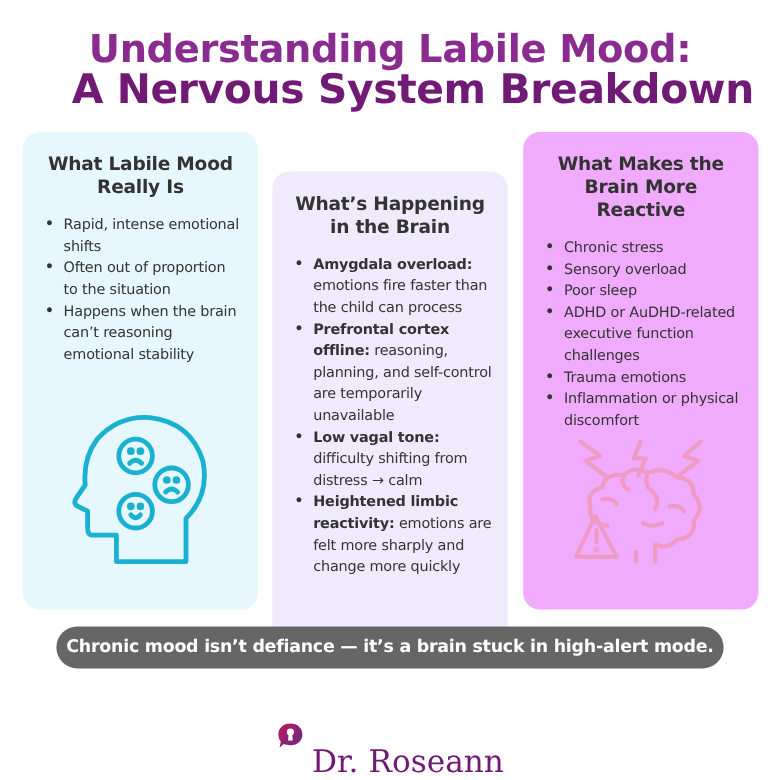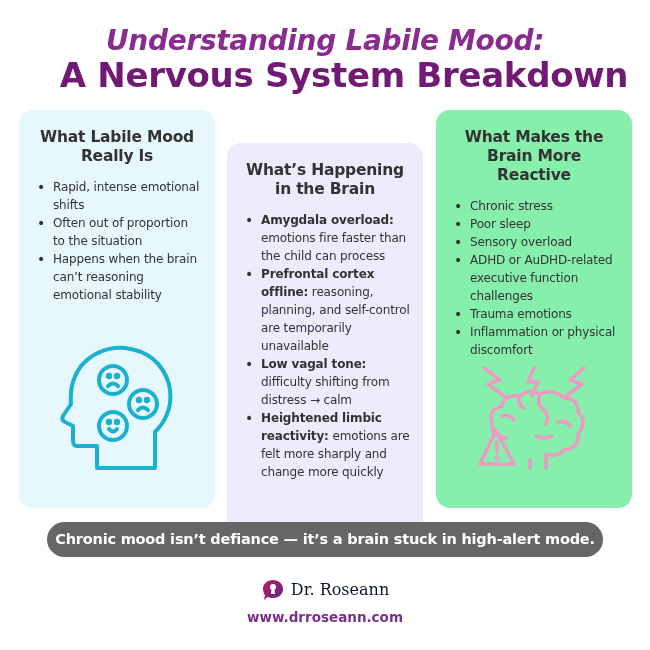--- a/index.html
+++ b/index.html
@@ -1,45 +1,45 @@
 <!DOCTYPE html>
 <html><head>
 <meta charset="utf-8">
 <style>
   * { box-sizing: border-box; margin: 0; padding: 0; }
   html, body { width: 650px; height: 650px; background: #ffffff; overflow: hidden; }
   body { font-family: "DejaVu Sans", sans-serif; color: #333333; position: relative; }
 
   .title { position: absolute; top: 24px; left: 0; width: 650px; text-align: center; font-weight: bold; line-height: 34px; letter-spacing: -0.3px; }
-  .title .l1 { color: #8a2b8f; font-size: 28px; display: block; font-style: italic; }
+  .title .l1 { color: #8a2b8f; font-size: 32px; display: block; }
   .title .l2 { color: #701a75; font-size: 34px; display: block; margin-left: 38px; }
 
   .card { position: absolute; top: 110px; height: 398px; width: 196px; border-radius: 14px; padding: 18px 12px 0 12px; }
   .card.c1 { left: 19px; background: #e6f8fd; }
   .card.c2 { left: 227px; background: #efeafc; margin-top: 33px; }
-  .card.c3 { left: 436px; background: #86efac; }
+  .card.c3 { left: 436px; background: #f0abfc; }
 
   .card h2 { text-align: center; font-size: 15.5px; font-weight: bold; line-height: 19px; color: #333; margin-bottom: 12px; letter-spacing: -0.2px; }
   .card ul { list-style: none; }
   .card li { position: relative; padding-left: 22px; font-size: 12px; line-height: 18px; color: #333; letter-spacing: -0.15px; }
   .card li::before { content: "•"; position: absolute; left: 6px; top: 0; color: #333; font-size: 14px; }
   .card li b { font-weight: bold; }
 
   .icon { position: absolute; }
   .icon.head { left: 40px; top: 12px; }
   .icon.brain { left: 40px; top: 10px; }
   .iconwrap { position: absolute; left: 0; width: 196px; }
   .c1 .iconwrap { top: 220px; }
   .c3 .iconwrap { top: 244px; }
 
   .pill { position: absolute; left: 47px; top: 522px; width: 556px; height: 35px; background: #666666; border-radius: 18px; color: #ffffff; font-weight: bold; font-size: 14.5px; line-height: 35px; text-align: center; letter-spacing: -0.2px; }
 
   .brand { position: absolute; top: 577px; left: 0; width: 650px; text-align: center; }
   .brand-row { display: inline-flex; align-items: center; gap: 6px; }
-  .brand-name { font-family: "DejaVu Serif", serif; color: #0f172a; font-size: 16px; line-height: 26px; }
+  .brand-name { font-family: "DejaVu Serif", serif; color: #701a75; font-size: 26px; line-height: 26px; margin-top: 45px; }
   .brand-url { display: block; color: #7a2f8a; font-weight: bold; font-size: 13.5px; line-height: 18px; margin-top: 2px; }
 </style>
 </head>
 <body>
 
 <div class="title">
   <span class="l1">Understanding Labile Mood:</span>
   <span class="l2">A Nervous System Breakdown</span>
 </div>
 
@@ -76,22 +76,22 @@
     <li><b>Prefrontal cortex offline:</b><span> reasoning, planning, and self-control are temporarily unavailable</span></li>
     <li><b>Low vagal tone:</b><span> difficulty shifting from distress → calm</span></li>
     <li><b>Heightened limbic reactivity:</b><span> emotions are felt more sharply and change more quickly</span></li>
   </ul>
 </div>
 
 <div class="card c3">
   <h2>What Makes the Brain More Reactive</h2>
   <ul>
     <li>Chronic stress</li>
+    <li>Sensory overload</li>
     <li>Poor sleep</li>
-    <li>Sensory overload</li>
     <li>ADHD or AuDHD-related executive function challenges</li>
     <li>Trauma emotions</li>
     <li>Inflammation or physical discomfort</li>
   </ul>
   <div class="iconwrap">
     <svg class="icon brain" width="120" height="115" viewBox="0 0 120 115" fill="none" stroke="#ef9ac4" stroke-width="3.5" stroke-linecap="round" stroke-linejoin="round">
       <path d="M8 4 L24 16 L12 20 L28 32"></path>
       <path d="M58 4 L52 18 L62 18 L56 32"></path>
       <path d="M108 4 L94 16 L106 20 L90 32"></path>
       <path d="M30 74 Q14 72 16 58 Q12 46 26 42 Q28 30 44 32 Q52 24 64 30 Q78 24 88 34 Q102 34 102 48 Q112 58 102 70 Q104 84 88 86 Q80 94 70 90 L70 104"></path>

